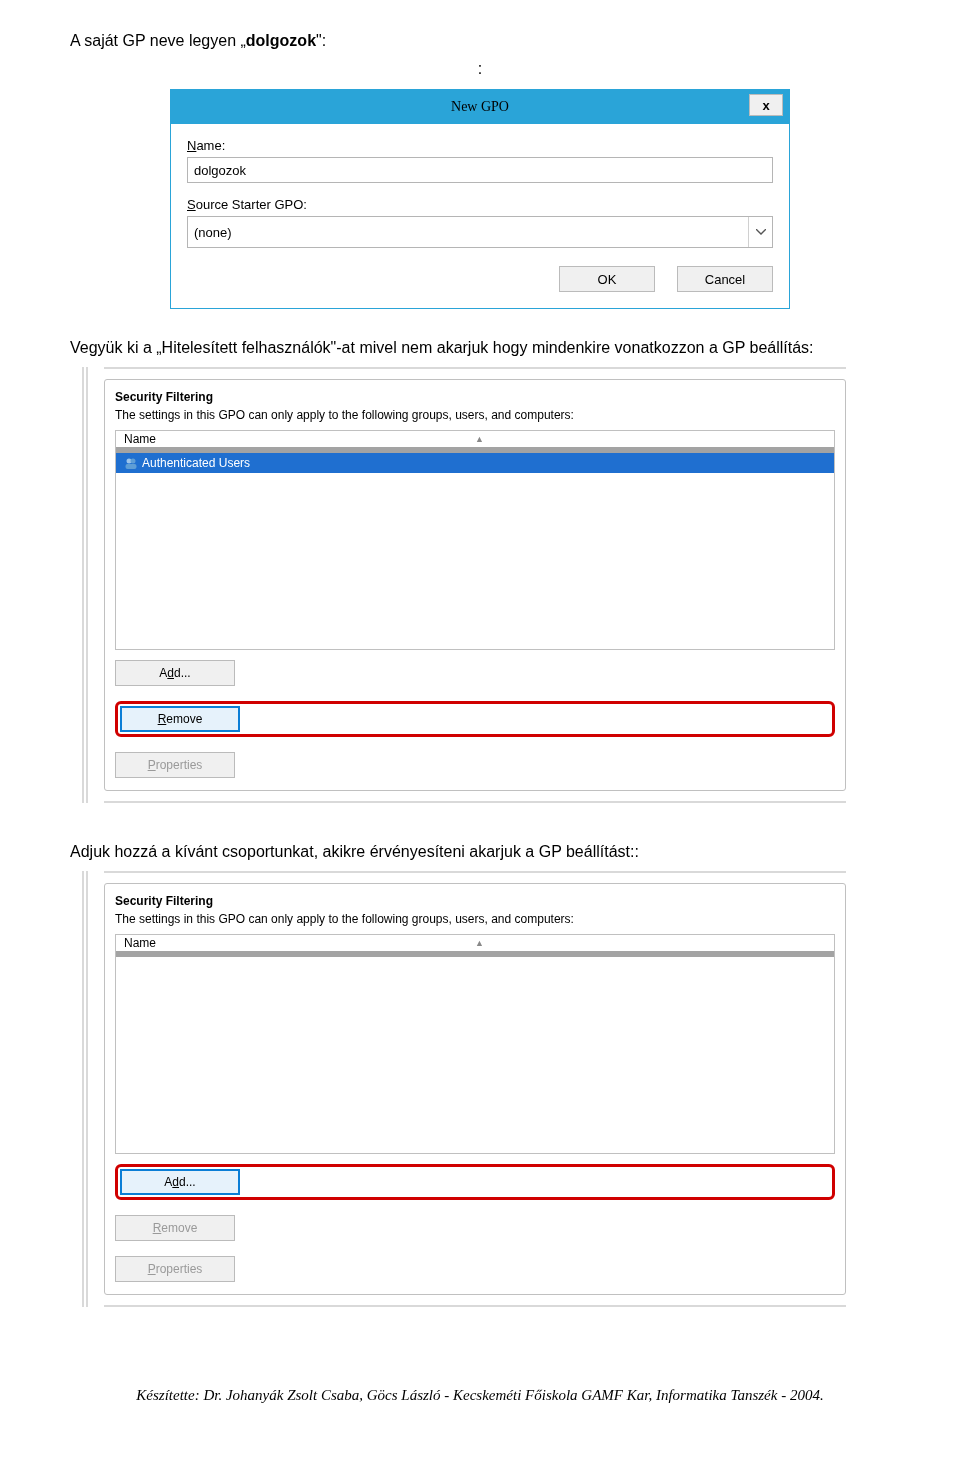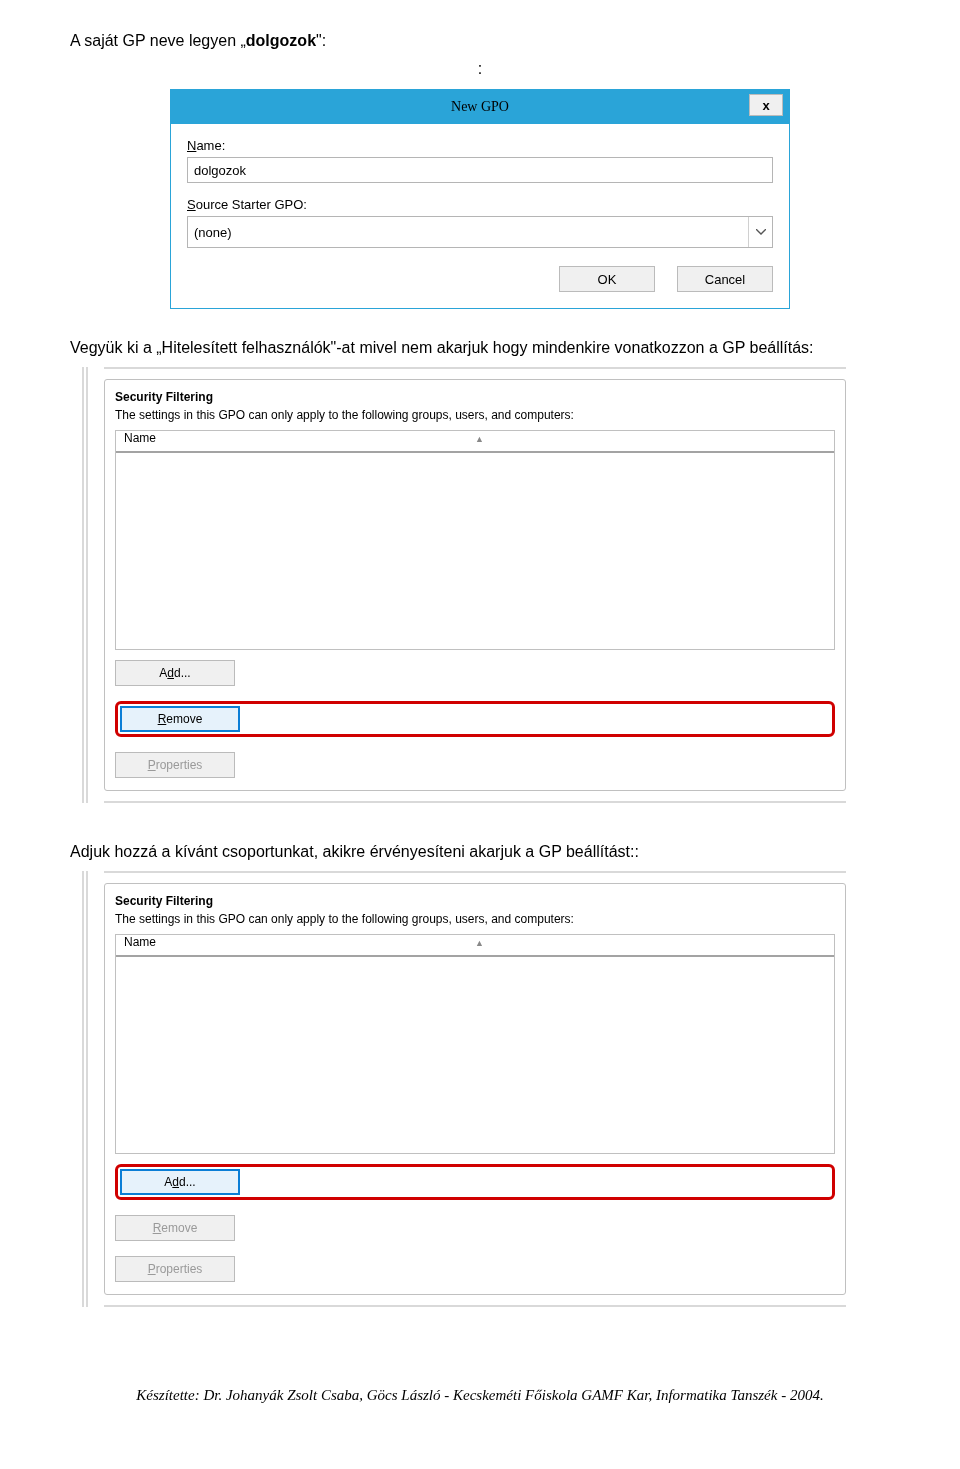--- a/index.html
+++ b/index.html
@@ -136,23 +136,23 @@
   .grp .grp-note { margin-bottom: 8px; }
   .listbox {
     width: 100%;
     height: 220px;
     border: 1px solid #c0c0c0;
     background: #fff;
     overflow: hidden;
   }
   .listbox .header {
     height: 22px;
-    border-bottom: 2px solid #a3a3a3;
-    display: flex;
-    align-items: flex-start;
+    border-bottom: 6px solid #a3a3a3;
+    display: flex;
+    align-items: center;
     padding: 0 8px;
     background: #fff;
     font-size: 12px;
     position: relative;
   }
   .listbox .header .sort {
     position: absolute;
     left: 50%;
     top: 3px;
     font-size: 9px;
@@ -254,20 +254,30 @@
   <div class="panel-outer-inner">
     <div class="leftbars"></div>
     <div class="topline"></div>
     <div class="grp">
       <div class="grp-title">Security Filtering</div>
       <div class="grp-note">The settings in this GPO can only apply to the following groups, users, and computers:</div>
       <div class="listbox">
         <div class="header">
           <span>Name</span>
           <span class="sort">▲</span>
+        </div>
+        <div class="row sel">
+          <span class="usr-icon">
+            <svg viewBox="0 0 14 14">
+                <circle cx="5" cy="5" r="2.5" fill="#9cc4ea"></circle>
+                <circle cx="9" cy="5" r="2.5" fill="#5e9ed6"></circle>
+                <rect x="1.5" y="8" width="11" height="5" rx="2" fill="#5e9ed6"></rect>
+              </svg>
+          </span>
+          <span>Authenticated Users</span>
         </div>
       </div>
       <div class="btnrow2">
         <button class="winbtn2">
           <span>A</span><span class="u">d</span><span>d...</span>
         </button>
         <span class="red-ring">
           <button class="winbtn2 selected">
             <span class="u">R</span><span>emove</span>
           </button>

